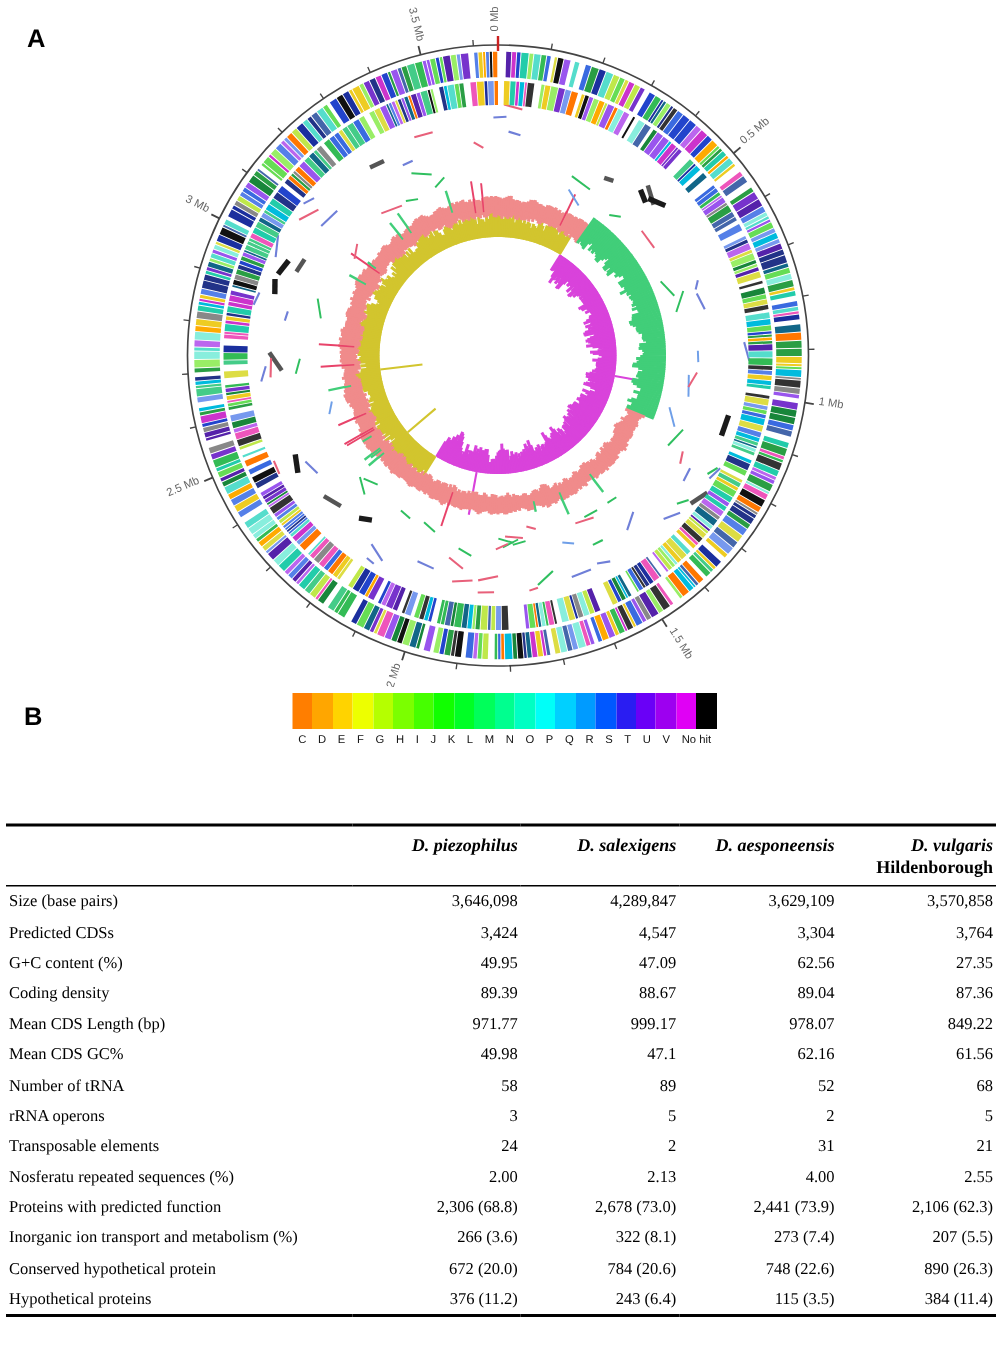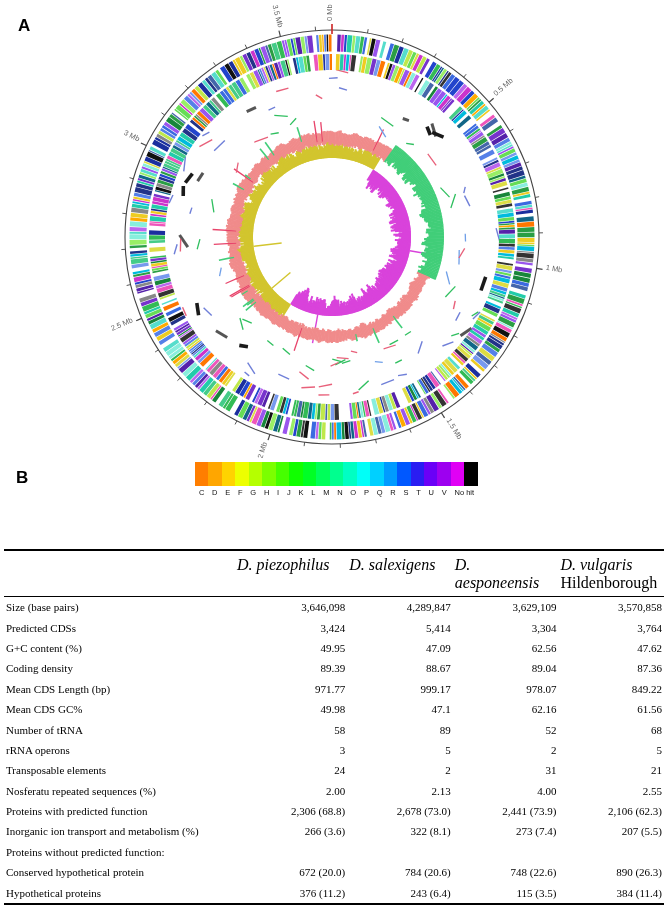--- a/index.html
+++ b/index.html
@@ -11,21 +11,21 @@
   
   #legend{position:absolute;left:195px;top:462px;width:284px;}
   #legend-bar{display:flex;height:24px;width:283px;}
   #legend-bar .swatch{flex:1 1 auto;height:24px;}
   #legend-labels{display:flex;width:283px;margin-top:2px;}
   #legend-labels .cat-label{flex:1 1 auto;text-align:center;font-size:7.5px;color:#111;white-space:nowrap;font-family:"Liberation Sans",sans-serif;}
   
   #tablewrap{position:absolute;left:4px;top:549px;width:660px;}
   table{border-collapse:collapse;width:100%;table-layout:fixed;font-family:"Liberation Serif",serif;}
   thead tr{border-top:2px solid #000;border-bottom:1.5px solid #000;}
-  th{font-size:16px;font-weight:normal;text-align:left;vertical-align:top;padding:5px 2px 4px 2px;}
+  th{font-size:12px;font-weight:bold;text-align:right;vertical-align:top;padding:5px 2px 4px 2px;}
   th .sp{font-style:italic;}
   th .strain{font-style:normal;}
   td{font-size:11px;height:20.4px;padding:0 2px;vertical-align:middle;}
   td.rowlabel{text-align:left;}
   td.val{text-align:right;}
   tbody{border-bottom:2.5px solid #000;margin-top:29px;}
 </style>
 </head>
 <body>
 
@@ -1772,30 +1772,30 @@
           <tr>
             <td class="rowlabel">Size (base pairs)</td>
             <td class="val">3,646,098</td>
             <td class="val">4,289,847</td>
             <td class="val">3,629,109</td>
             <td class="val">3,570,858</td>
           </tr>
           <tr>
             <td class="rowlabel">Predicted CDSs</td>
             <td class="val">3,424</td>
-            <td class="val">5,414</td>
+            <td class="val">4,547</td>
             <td class="val">3,304</td>
             <td class="val">3,764</td>
           </tr>
           <tr>
             <td class="rowlabel">G+C content (%)</td>
             <td class="val">49.95</td>
             <td class="val">47.09</td>
             <td class="val">62.56</td>
-            <td class="val">47.62</td>
+            <td class="val">27.35</td>
           </tr>
           <tr>
             <td class="rowlabel">Coding density</td>
             <td class="val">89.39</td>
             <td class="val">88.67</td>
             <td class="val">89.04</td>
             <td class="val">87.36</td>
           </tr>
           <tr>
             <td class="rowlabel">Mean CDS Length (bp)</td>
@@ -1847,27 +1847,20 @@
             <td class="val">2,106 (62.3)</td>
           </tr>
           <tr>
             <td class="rowlabel">Inorganic ion transport and metabolism (%)</td>
             <td class="val">266 (3.6)</td>
             <td class="val">322 (8.1)</td>
             <td class="val">273 (7.4)</td>
             <td class="val">207 (5.5)</td>
           </tr>
           <tr>
-            <td class="rowlabel">Proteins without predicted function:</td>
-            <td class="val"></td>
-            <td class="val"></td>
-            <td class="val"></td>
-            <td class="val"></td>
-          </tr>
-          <tr>
             <td class="rowlabel">Conserved hypothetical protein</td>
             <td class="val">672 (20.0)</td>
             <td class="val">784 (20.6)</td>
             <td class="val">748 (22.6)</td>
             <td class="val">890 (26.3)</td>
           </tr>
           <tr>
             <td class="rowlabel">Hypothetical proteins</td>
             <td class="val">376 (11.2)</td>
             <td class="val">243 (6.4)</td>

